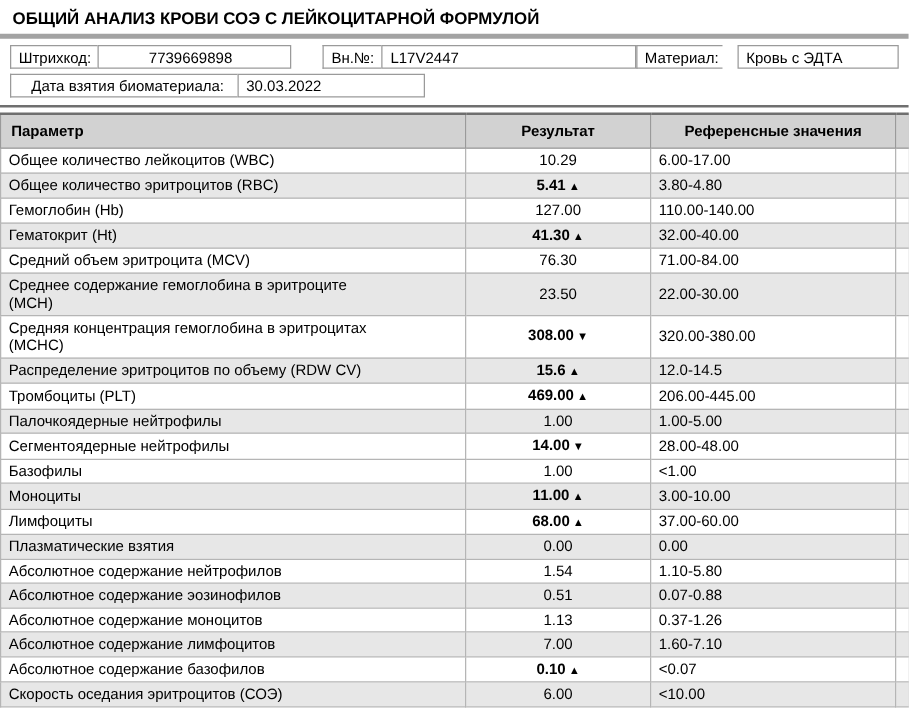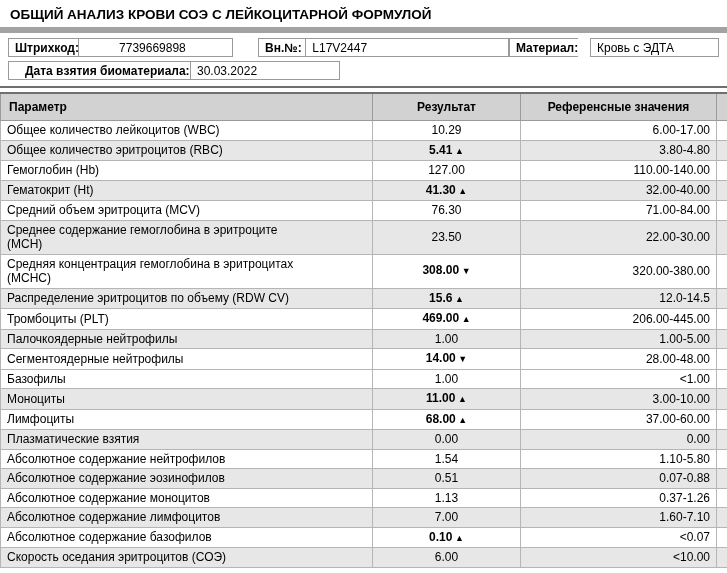--- a/index.html
+++ b/index.html
@@ -8,34 +8,34 @@
     background: #ffffff; color: #000000;
     font-family: "Liberation Sans", sans-serif;
     overflow: hidden;
   }
   .report { width: 727px; }
 
   .title {
     font-weight: bold;
     font-size: 13.5px;
     padding: 7px 10px 5px 10px;
-    border-bottom: 6px solid #a3a3a3;
+    border-bottom: 4px solid #a3a3a3;
   }
 
   .fields { padding: 5px 8px 0 8px; font-size: 12px; }
   .field-row { display: flex; margin-bottom: 4px; }
   .fcell {
     border: 1px solid #9a9a9a;
     padding: 2px 6px;
     height: 19px;
     line-height: 14px;
     white-space: nowrap;
     overflow: hidden;
   }
-  .flabel { font-weight: bold; border-right: none; }
+  .flabel { font-weight: normal; border-right: none; }
   .fvalue { }
   .w-bl { width: 78px; }  .w-bv { width: 170px; padding-left: 40px; }
   .w-nl { width: 52px; margin-left: 25px; }  .w-nv { width: 230px; }
   .w-ml { width: 77px; }  .w-mv { width: 145px; margin-left: 12px; }
   .w-dl { width: 182px; padding-left: 16px; } .w-dv { width: 150px; }
 
   .rule { border-top: 2px solid #6f6f6f; margin-top: 6px; }
 
   table.results {
     width: 727px;
@@ -63,21 +63,21 @@
   table.results td {
     padding: 2px 6px;
     line-height: 14.5px;
     border: 1px solid #b5b5b5;
     vertical-align: middle;
   }
   table.results tr.alt td { background: #e7e7e7; }
   td.param { text-align: left; padding-left: 8px; white-space: pre-line; }
   td.result { text-align: center; }
   td.result.flagged { font-weight: bold; }
-  td.ref { text-align: right; }
+  td.ref { text-align: left; }
   td.extra { padding: 0; }
   .flag { font-size: 9px; }
 </style>
 </head>
 <body>
 
 <div class="report">
 
   <div class="title">ОБЩИЙ АНАЛИЗ КРОВИ СОЭ С ЛЕЙКОЦИТАРНОЙ ФОРМУЛОЙ</div>
 

